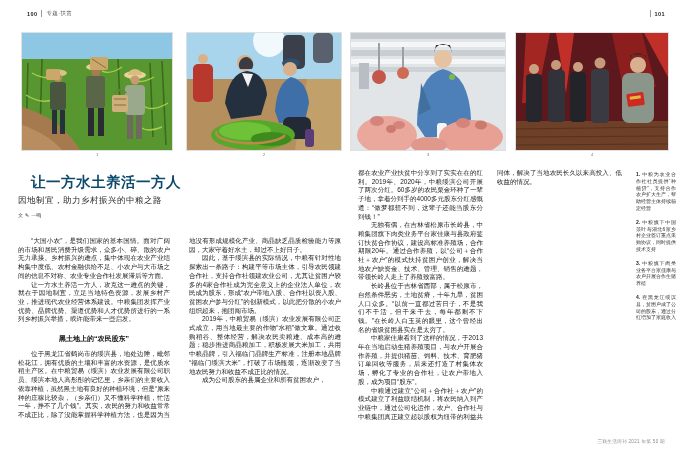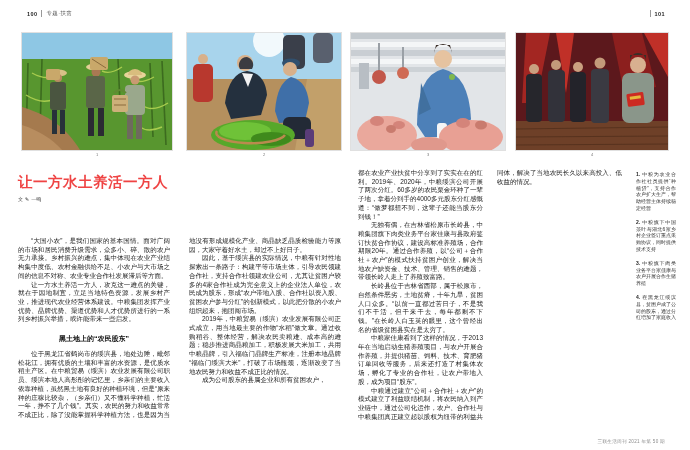--- a/index.html
+++ b/index.html
@@ -14,21 +14,21 @@
   .runhead.right{right:25px;}
   .runhead .section{color:#555;}
 
   
   .photo{position:absolute;top:33px;height:117px;box-shadow:0 0 0 1px rgba(0,0,0,.12);overflow:hidden;background:#ddd;}
   .photo svg{display:block;width:100%;height:100%;}
   .photo-num{position:absolute;top:152px;height:6px;font-size:4px;color:#777;text-align:center;}
 
   
   .headline{position:absolute;left:18px;top:170px;width:310px;}
-  .headline h1{margin:4px 0 0 0;font-size:14.5px;line-height:1.2;font-weight:bold;color:#ef4444;letter-spacing:.5px;}
+  .headline h1{margin:4px 0 0 13px;font-size:14.5px;line-height:1.2;font-weight:bold;color:#0c4a6e;letter-spacing:.5px;}
   .headline .subtitle{margin:4px 0 0 0;font-size:8.5px;color:#2b2b2b;letter-spacing:.5px;}
   .headline .byline{margin:5px 0 0 0;font-size:5px;color:#333;display:flex;align-items:center;gap:2px;}
   .headline .byline .pen{font-size:5px;color:#111;}
 
   
   .bodytext{position:absolute;overflow:hidden;column-fill:auto;text-align:justify;}
   .bodytext p{margin:0;font-size:6.5px;line-height:8.7px;text-indent:2em;color:#222;}
   .bodytext p.cont{text-indent:0;}
   .bodytext h3{margin:10px 0 7px 0;font-size:7px;line-height:9px;font-weight:bold;text-align:center;color:#111;text-indent:0;}
   #left-body{left:18px;top:237px;width:323px;height:197px;column-count:2;column-gap:19px;}
@@ -205,20 +205,21 @@
       <path d="M114,28 a8,8 0 0 1 16,0 l0,-6 l-16,0 z" fill="#3a3028"></path>
       <rect x="106" y="40" width="32" height="50" rx="7" fill="#8a968a"></rect>
       <rect x="111" y="60" width="17" height="13" rx="1.5" fill="#cc2a22" transform="rotate(-8 119 66)"></rect>
       <rect x="114" y="63" width="11" height="3" fill="#e8b83c" transform="rotate(-8 119 66)"></rect>
     </svg>
   </div>
   <div class="photo-num" style="left:516px;width:152px;">4</div>
 
   <div class="headline">
     <h1>让一方水土养活一方人</h1>
+    <p class="subtitle">因地制宜，助力乡村振兴的中粮之路</p>
     <p class="byline">
       <span>文</span>
       <span class="pen">✎</span>
       <span>一鸣</span>
     </p>
   </div>
 
   <div class="bodytext" id="left-body">
     <p>“大国小农”，是我们国家的基本国情。面对广阔的市场和居民消费升级需求，众多小、碎、散的农户无力承接。乡村振兴的难点，集中体现在农业产业结构集中度低、农村金融供给不足、小农户与大市场之间的信息不对称、农业专业合作社发展滞后等方面。</p>
     <p>让一方水土养活一方人，攻克这一难点的关键，就在于因地制宜，立足当地特色资源，发展乡村产业，推进现代农业经营体系建设。中粮集团发挥产业优势、品牌优势、渠道优势和人才优势所进行的一系列乡村振兴举措，或许能带来一些启发。</p>

